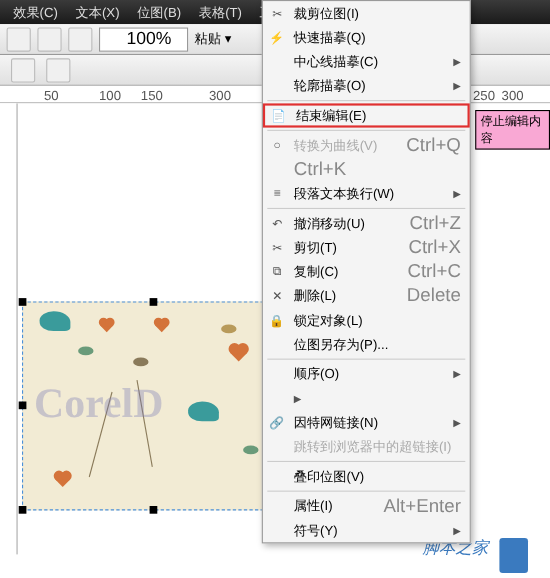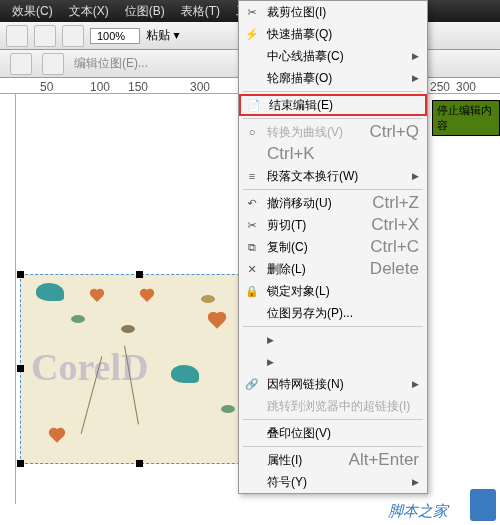--- a/index.html
+++ b/index.html
@@ -1,21 +1,21 @@
 <!DOCTYPE html>
 <html><head>
 <meta charset="utf-8">
 <style>
 *{margin:0;padding:0;box-sizing:border-box;font-family:"Microsoft YaHei",SimSun,sans-serif;font-size:12px}
 body{background:#fff;width:500px;height:525px;overflow:hidden;position:relative}
 .menubar{background:linear-gradient(#3a3a3a,#1a1a1a);height:22px;display:flex;padding:0 4px;color:#ddd}
 .menubar span{padding:3px 8px;cursor:pointer}
 .toolbar{background:linear-gradient(#f5f5f5,#e0e0e0);height:28px;border-bottom:1px solid #999;display:flex;align-items:center;padding:0 6px;gap:6px}
 .tbtn{width:22px;height:22px;border:1px solid #bbb;background:#f0f0f0;border-radius:2px}
-.zoom{border:1px solid #999;background:#fff;padding:1px 14px 1px 6px;font-size:11px}
+.zoom{border:1px solid #999;background:#fff;padding:1px 14px 1px 24px;font-size:16px}
 .toolbar2{background:linear-gradient(#f5f5f5,#e0e0e0);height:28px;border-bottom:1px solid #999;display:flex;align-items:center;padding:0 10px;gap:10px;color:#888}
 .ruler-h{height:16px;background:#fff;border-bottom:1px solid #aaa;position:relative;font-size:9px;color:#555;padding-left:16px}
 .ruler-h span{position:absolute;top:2px}
 .canvas{position:relative;height:410px;background:#fff}
 .ruler-v{position:absolute;left:0;top:0;width:16px;height:100%;background:#fff;border-right:1px solid #aaa}
 .artwork{position:absolute;left:20px;top:180px;width:240px;height:190px;border:1px dashed #4a90d9;background:#f2ebd4}
 .handle{position:absolute;width:7px;height:7px;background:#000}
 .h1{left:-4px;top:-4px}.h2{left:50%;top:-4px;margin-left:-4px}.h3{right:-4px;top:-4px}
 .h4{left:-4px;top:50%;margin-top:-4px}.h5{right:-4px;top:50%;margin-top:-4px}
 .h6{left:-4px;bottom:-4px}.h7{left:50%;bottom:-4px;margin-left:-4px}.h8{right:-4px;bottom:-4px}
@@ -27,22 +27,22 @@
 .wm{position:absolute;left:10px;top:70px;font-size:38px;font-weight:bold;color:rgba(120,120,180,.35);font-family:serif}
 .ctxmenu{position:absolute;left:238px;top:0;width:190px;background:#f4f4f4;border:1px solid #999;box-shadow:2px 2px 6px rgba(0,0,0,.3);z-index:10}
 .mi{display:flex;align-items:center;height:22px;padding:0 8px 0 28px;position:relative;cursor:pointer}
 .mi.dis{color:#aaa}
 .mi .ico{position:absolute;left:5px;width:16px;height:16px;display:flex;align-items:center;justify-content:center;font-size:11px;color:#555}
 .mi .lbl{flex:1}
 .mi .sc{color:#888;font-size:17px}
 .mi .arr{color:#555;font-size:9px}
 .sep{height:1px;background:#ccc;margin:2px 4px}
 .hl{border:2px solid #e03030}
-.tooltip{position:absolute;left:432px;top:100px;background:#4d7c0f;border:1px solid #000;padding:2px 4px;font-size:11px;z-index:11}
-.footer{position:absolute;bottom:0;right:0;height:40px;display:flex;align-items:flex-end;gap:22px;padding:4px}
+.tooltip{position:absolute;left:432px;top:100px;background:#f9a8d4;border:1px solid #000;padding:2px 4px;font-size:11px;z-index:11}
+.footer{position:absolute;bottom:0;right:16px;height:40px;display:flex;align-items:flex-start;gap:10px;padding:4px}
 .footer .txt{color:#3a7abf;font-size:15px;font-style:italic}
 .footer .logo{width:26px;height:32px;background:#3a7abf;border-radius:3px}
 .stem{position:absolute;width:1px;height:80px;background:#8a7a5a}
 </style>
 </head>
 <body>
 
 <div class="menubar">
 <span>效果(C)</span>
 <span>文本(X)</span>
@@ -55,21 +55,20 @@
 <div class="tbtn"></div>
 <div class="tbtn"></div>
 <div class="tbtn"></div>
 <div class="zoom">100%</div>
 <div>粘贴 ▾</div>
 </div>
 
 <div class="toolbar2">
 <div class="tbtn"></div>
 <div class="tbtn"></div>
-<span>编辑位图(E)...</span>
 </div>
 
 <div class="ruler-h">
 <span style="left:40px">50</span>
 <span style="left:90px">100</span>
 <span style="left:128px">150</span>
 <span style="left:190px">300</span>
 <span style="left:430px">250</span>
 <span style="left:456px">300</span>
 </div>
@@ -161,20 +160,21 @@
     </div>
 <div class="mi">
       <span class="ico">🔒</span>
       <span class="lbl">锁定对象(L)</span>
     </div>
 <div class="mi">
       <span class="lbl">位图另存为(P)...</span>
     </div>
 <div class="sep"></div>
 <div class="mi">
+      <span class="lbl">顺序(O)</span>
       <span class="arr">▶</span>
     </div>
 <div class="mi">
       <span class="arr">▶</span>
     </div>
 <div class="mi">
       <span class="ico">🔗</span>
       <span class="lbl">因特网链接(N)</span>
       <span class="arr">▶</span>
     </div>

